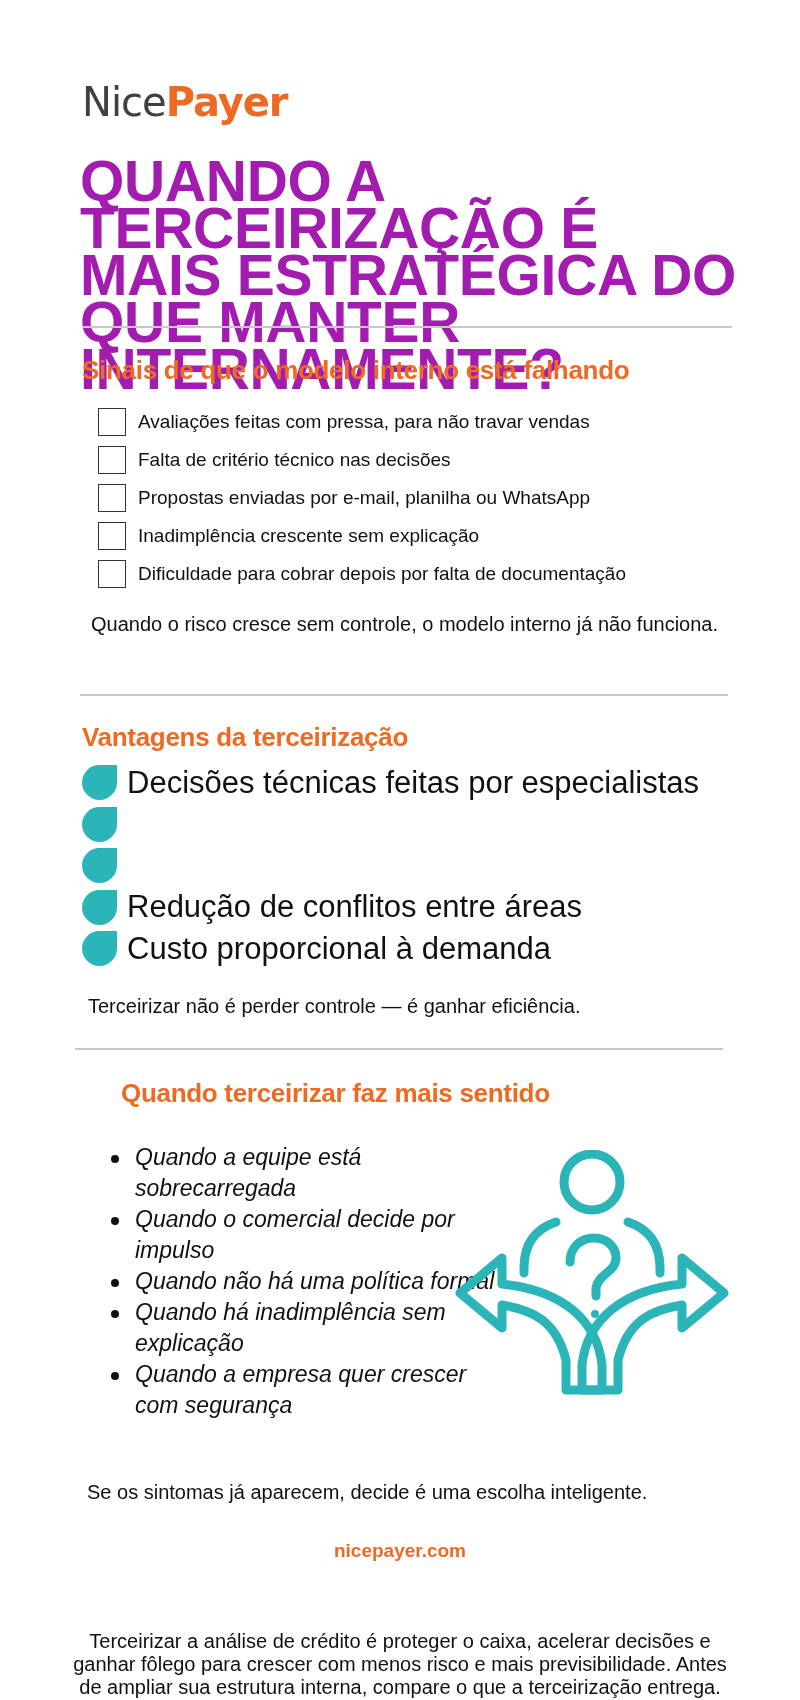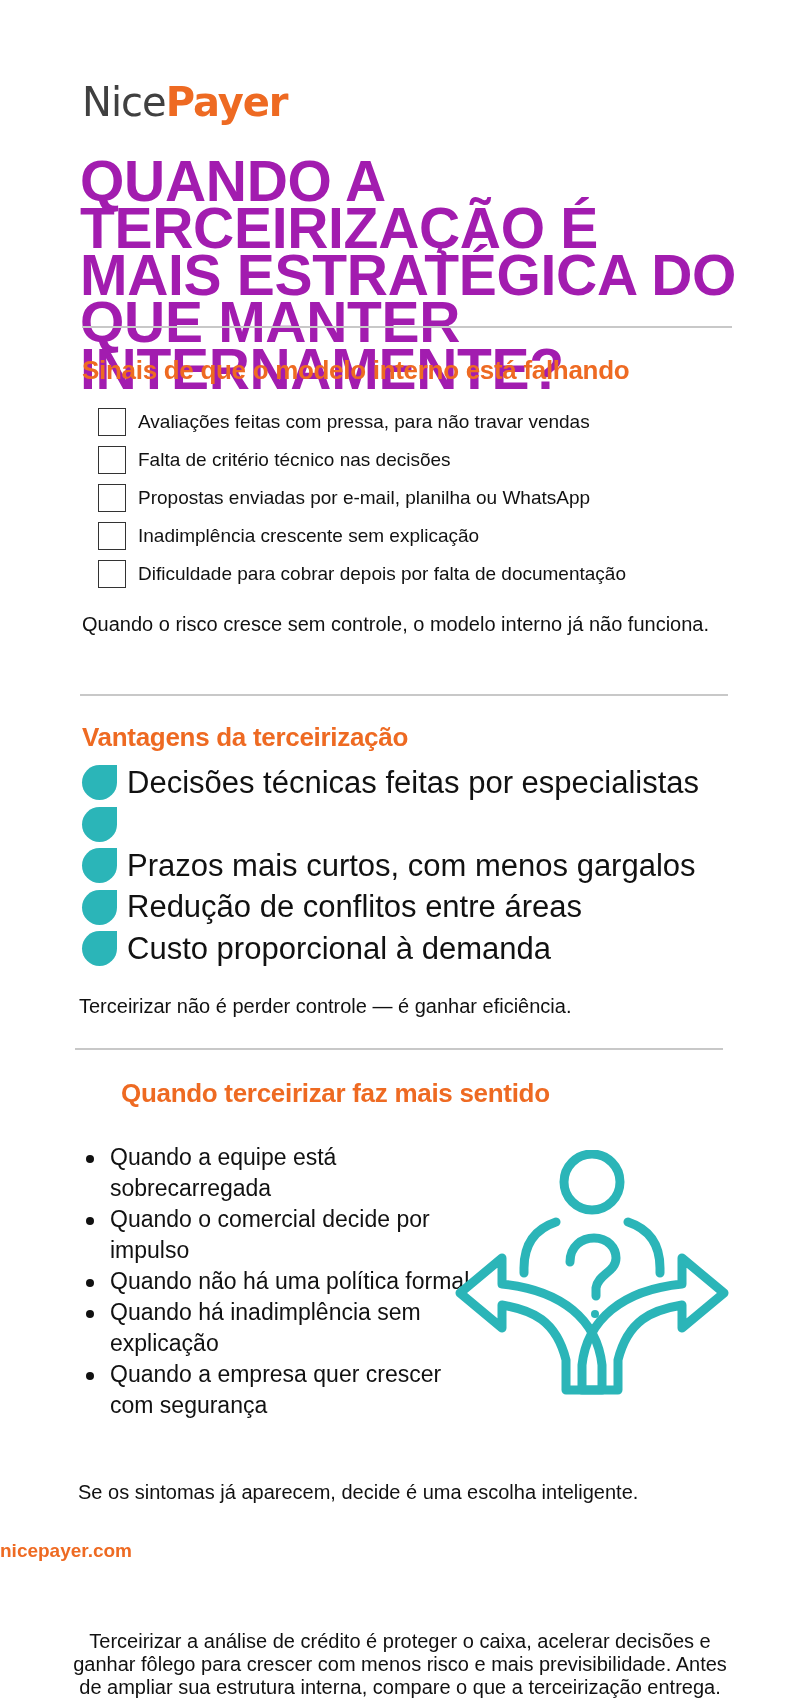--- a/index.html
+++ b/index.html
@@ -14,33 +14,33 @@
   .title { left: 80px; top: 158px; width: 660px; font-size: 57px; font-weight: 700; line-height: 47px; color: #a21caf; letter-spacing: -0.3px; }
 
   .divider { height: 2px; background: #c8c8c8; }
 
   .section-h { font-size: 26px; font-weight: 700; color: #ee6a22; letter-spacing: -0.3px; text-align: center; }
 
   .checklist { left: 98px; top: 403px; list-style: none; }
   .checklist li { display: flex; align-items: center; height: 38px; font-size: 19px; color: #111; }
   .checkbox { width: 28px; height: 28px; border: 1.5px solid #333; margin-right: 12px; flex-shrink: 0; background: #fff; }
 
-  .para { font-size: 20px; line-height: 29px; color: #111; }
+  .para { font-size: 20px; line-height: 29px; color: #111; margin-left: 9px; }
 
   .adv { left: 82px; top: 762px; list-style: none; }
   .adv li { display: flex; align-items: center; height: 41.5px; font-size: 31px; color: #111; }
   .leaf { width: 35px; height: 35px; background: #2bb5b8; border-radius: 18px 0 18px 18px; margin-right: 10px; flex-shrink: 0; }
 
-  .when { left: 84px; top: 1142px; width: 400px; list-style: none; }
+  .when { left: 109px; top: 1142px; width: 400px; list-style: none; font-style: italic; }
   .when li { position: relative; padding-left: 26px; font-size: 23px; line-height: 31px; color: #111; margin-bottom: 0; }
   .when li .dot { position: absolute; left: 2px; top: 13px; width: 8px; height: 8px; border-radius: 50%; background: #111; }
 
   .illus { left: 452px; top: 1150px; width: 280px; height: 260px; }
 
-  .footer-link { left: 0; width: 800px; top: 1540px; text-align: left; font-size: 19px; font-weight: 700; color: #ee6a22; }
+  .footer-link { left: 0; width: 800px; top: 1540px; text-align: center; font-size: 19px; font-weight: 700; color: #ee6a22; }
   .footer-text { left: 70px; width: 660px; top: 1630px; text-align: center; font-size: 20px; line-height: 23px; color: #111; }
 </style>
 </head>
 <body>
 
 <div class="abs logo">
   <span class="nice">Nice</span><span class="payer">Payer</span>
 </div>
 
 <h1 class="abs title">QUANDO A TERCEIRIZAÇÃO É MAIS ESTRATÉGICA DO QUE MANTER INTERNAMENTE?</h1>
@@ -81,21 +81,20 @@
 <ul class="abs adv">
   <li>
       <span class="leaf"></span>
       <span>Decisões técnicas feitas por especialistas</span>
     </li>
   <li>
       <span class="leaf"></span>
     </li>
   <li>
       <span class="leaf"></span>
-      <span>Prazos mais curtos, com menos gargalos</span>
     </li>
   <li>
       <span class="leaf"></span>
       <span>Redução de conflitos entre áreas</span>
     </li>
   <li>
       <span class="leaf"></span>
       <span>Custo proporcional à demanda</span>
     </li>
 </ul>

